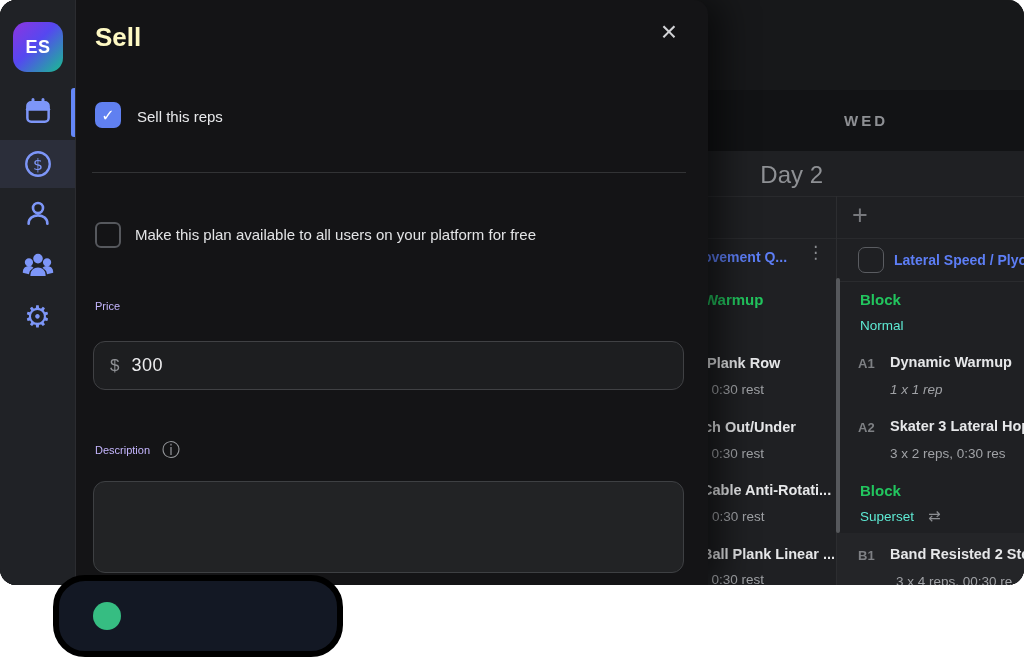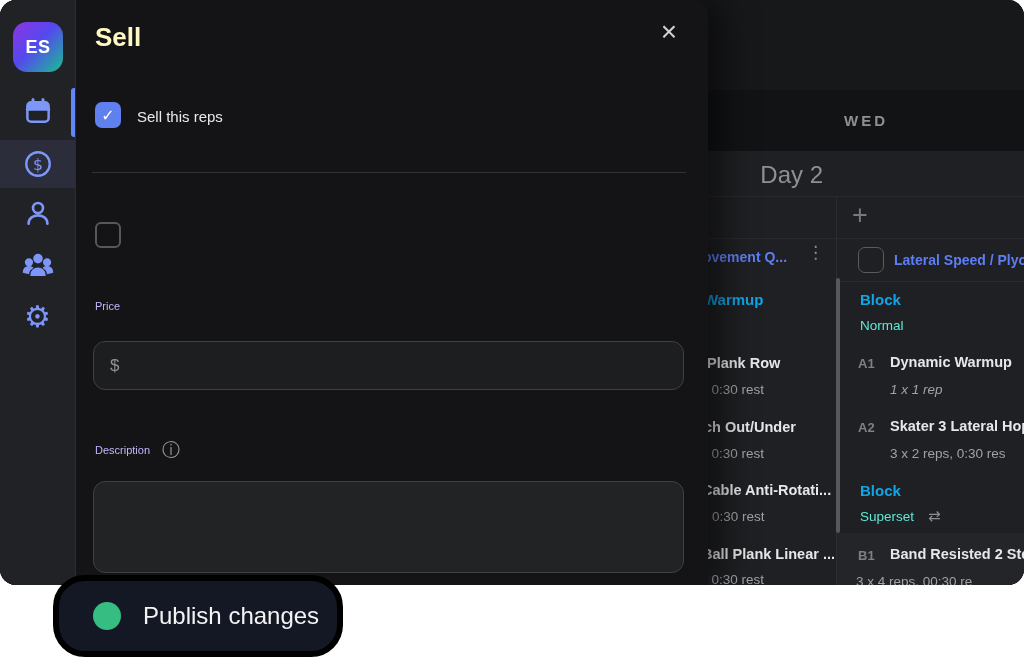--- a/index.html
+++ b/index.html
@@ -30,21 +30,21 @@
     border-top:1px solid #292a2d;border-bottom:1px solid #292a2d;}
   .day-label{position:absolute;right:201px;top:10px;color:#8e9094;font-size:24px;}
   .plus-btn{position:absolute;left:852px;top:49px;color:#77797d;font-size:27px;font-weight:300;line-height:30px;}
   .col-divider{position:absolute;left:836px;top:45px;bottom:0;width:1px;background:#2c2d30;}
   .scroll-thumb{position:absolute;left:836px;top:127px;width:4px;height:255px;background:#56585c;border-radius:2px;}
   .rcol-header-border{position:absolute;left:837px;right:0;top:130px;height:1px;background:#2a2b2e;}
   .b1-zone{position:absolute;left:837px;right:0;top:382px;bottom:0;background:#242528;}
 
   .card-title{color:#5d7ef6;font-size:14px;font-weight:600;}
   .kebab{color:#8b8d91;font-size:17px;line-height:14px;}
-  .blk-name{color:#0ea5e9;font-size:15px;font-weight:700;text-align:right;}
+  .blk-name{color:#22c55e;font-size:15px;font-weight:700;text-align:right;}
   .blk-sub{color:#5eead4;font-size:13.5px;}
   .ex-tag{color:#7e8084;font-size:13px;font-weight:600;}
   .ex-name{color:#e6e7e9;font-size:14.5px;font-weight:700;}
   .ex-sub{color:#a0a2a6;font-size:13.5px;}
   .repeat-glyph{color:#8b8d91;font-size:15px;margin-left:8px;}
   .hdr-checkbox{position:absolute;left:858px;top:96px;width:24px;height:24px;
     border:1.5px solid #5a5c61;border-radius:7px;background:transparent;}
 
   
   .sidebar{
@@ -158,40 +158,42 @@
       <span class="ex-tag abs" style="left:858px;top:269px;">A2</span>
       <span class="ex-name abs nowrap" style="left:890px;top:267px;">Skater 3 Lateral Hop</span>
       <span class="ex-sub abs nowrap" style="left:890px;top:295px;">3 x 2 reps,  0:30 res</span>
 
       <span class="blk-name abs nowrap" style="left:860px;top:331px;">Block</span>
       <span class="blk-sub abs nowrap" style="left:860px;top:358px;">Superset</span>
       <span class="repeat-glyph abs" style="left:920px;top:356px;">⇄</span>
 
       <span class="ex-tag abs" style="left:858px;top:397px;">B1</span>
       <span class="ex-name abs nowrap" style="left:890px;top:395px;">Band Resisted 2 Step</span>
-      <span class="ex-sub abs nowrap" style="left:856px;top:423px;">3 x 4 reps,  00:30 re</span>
+      <span class="ex-sub abs nowrap" style="left:896px;top:423px;">3 x 4 reps,  00:30 re</span>
     </div>
   </div>
 
   <div class="modal">
     <div class="modal-title">Sell</div>
     <div class="modal-close">×</div>
 
     <div class="cb cb-checked">
       <span class="cb-check">✓</span>
     </div>
     <span class="cb-label-1">Sell this reps</span>
 
     <div class="modal-divider"></div>
 
     <div class="cb cb-unchecked"></div>
+    <span class="cb-label-2 nowrap">Make this plan available to all users on your platform for free</span>
 
     <span class="field-label price-label">Price</span>
     <div class="price-input-wrap">
       <span class="currency">$</span>
+      <input class="price-input" type="text" value="300" style="">
     </div>
 
     <div class="desc-row">
       <span class="field-label">Description</span>
       <span class="info-glyph">ⓘ</span>
     </div>
     <textarea class="desc-area" style=""></textarea>
   </div>
 
   <div class="sidebar">
@@ -242,14 +244,13 @@
 
     <div class="nav-item" style="top:293px;">
       <span class="gear-glyph">⚙</span>
     </div>
   </div>
 
 </div>
 
 <div class="publish-pill">
   <span class="publish-dot"></span>
-  <span class="publish-label">Publish changes</span>
 </div>
 
 </body></html>

